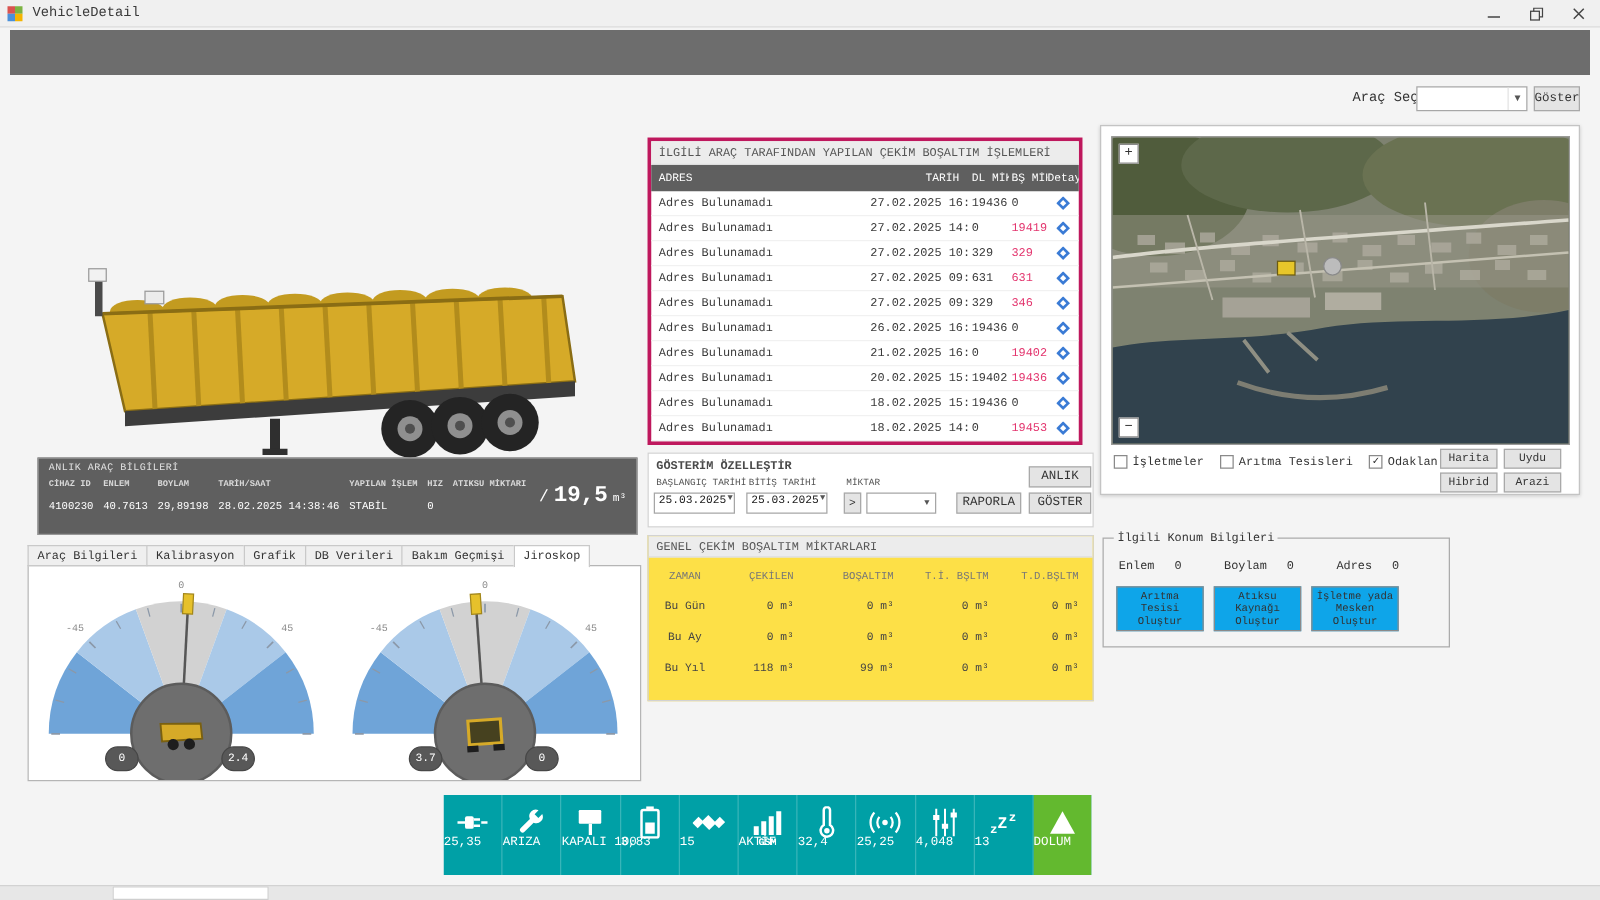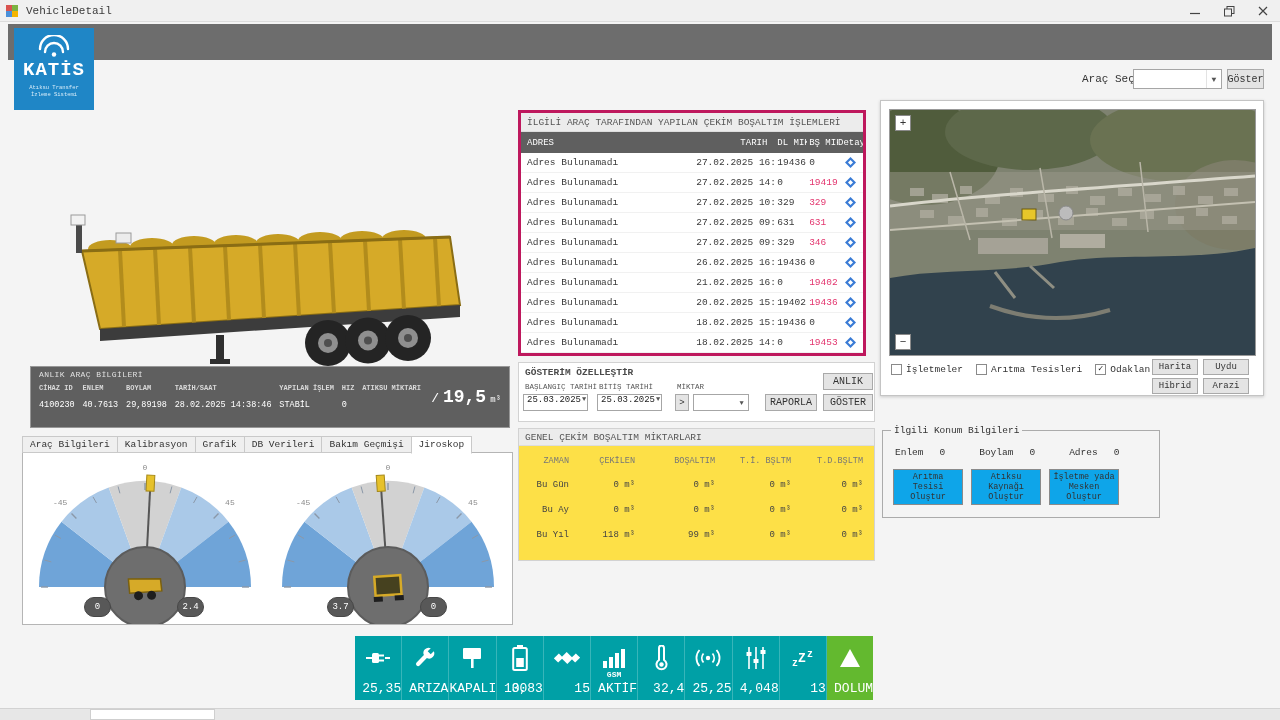--- a/index.html
+++ b/index.html
@@ -82,21 +82,21 @@
   .gosterb{position:absolute;left:304px;top:31px;width:50px;height:17px}
   .anlik{position:absolute;left:304px;top:10px;width:50px;height:17px}
 
   
   .totals{position:absolute;left:518px;top:428px;width:357px;height:133px;background:#fde047;border:1px solid #d2d2d2}
   .totals-title{height:17px;background:#ececec;font-size:9.5px;color:#555;display:flex;align-items:center;padding-left:6px;border-bottom:1px solid #ddd}
   .tot-row{display:grid;grid-template-columns:52px 66px 80px 76px 72px;height:25px;align-items:center;font-size:9px;color:#444;padding-left:6px}
   .tot-head{height:22px;margin-top:4px}
   .tot-head .tc{font-size:8.5px;color:#777}
   .tc{text-align:right;padding-right:8px;white-space:nowrap}
-  .tc-zaman{text-align:right;padding-left:2px}
+  .tc-zaman{text-align:center;padding-left:2px}
 
   
   .mapcard{position:absolute;left:880px;top:100px;width:384px;height:296px;background:#fff;border:1px solid #c4c4c4;box-shadow:0 1px 3px rgba(0,0,0,.18)}
   .mapwrap{position:absolute;left:8px;top:8px;width:367px;height:247px;border:1px solid #999;overflow:hidden;background:#7e8270}
   .zoombtn{position:absolute;width:16px;height:16px;background:#fff;border:1px solid #8a8a8a;font-size:11px;display:flex;align-items:center;justify-content:center;color:#333;z-index:3}
   .z-in{left:5px;top:5px}.z-out{left:5px;bottom:5px}
   .mcb-row{position:absolute;left:10px;top:263px;display:flex;gap:13px;font-size:9.5px;color:#333;align-items:center}
   .mcb{display:flex;align-items:flex-start;gap:4px}
   .cbx{width:11px;height:11px;background:#fff;border:1px solid #8a8a8a;display:flex;align-items:center;justify-content:center;font-size:9px;color:#2a2a2a;line-height:1}
   .mtb{position:absolute;width:46px;height:16px;font-size:9px}
@@ -110,21 +110,21 @@
   .loc-btns{position:absolute;left:10px;top:38px;display:flex;gap:8px}
   .loc-btn{width:70px;height:36px;font-size:8.5px;line-height:10px;text-align:center;background:#0ea5e9;border:1px solid #8a8a8a;display:flex;align-items:center;justify-content:center;padding:2px}
 
   
   .statusbar{position:absolute;left:355px;top:636px;width:518px;height:64px;background:#00a0a6;display:flex}
   .sitem{flex:1;position:relative;display:flex;flex-direction:column;align-items:center;padding-top:7px;border-right:1px solid rgba(255,255,255,.22)}
   .sitem:last-child{border-right:none}
   .sitem.hl{background:#63b92f}
   .sico{height:30px;display:flex;align-items:center;justify-content:center}
   .ssub{font-size:8px;font-weight:bold;color:#fff;margin-top:-3px}
-  .sval{position:absolute;bottom:4px;left:0;right:0;text-align:right;font-size:13px;color:#fff;white-space:nowrap}
+  .sval{position:absolute;bottom:20px;left:0;right:0;text-align:left;font-size:10px;color:#fff;white-space:nowrap}
 
   
   .taskbar{position:absolute;left:0;top:708px;width:1280px;height:12px;background:#e7e7e7;border-top:1px solid #d2d2d2}
   .tb-search{position:absolute;left:90px;top:0;width:125px;height:11px;background:#fff;border:1px solid #cfcfcf}
 </style>
 </head>
 <body>
 
 <div class="screen">
 
@@ -151,31 +151,20 @@
       <div class="wbtn">
         <svg width="10" height="10">
             <path d="M1 1L9 9M9 1L1 9" stroke="#444" stroke-width="1.2"></path>
           </svg>
       </div>
     </div>
   </div>
 
   <div class="topbar"></div>
 
-  <div class="logo">
-    <svg width="40" height="22" viewBox="0 0 40 22">
-      <g fill="none" stroke="#fff" stroke-width="2.4" stroke-linecap="round">
-        <path d="M6 14 A14 14 0 0 1 34 14"></path>
-        <path d="M11 17 A9 9 0 0 1 29 17"></path>
-      </g>
-      <circle cx="20" cy="19.5" r="2.2" fill="#fff"></circle>
-    </svg>
-    <div class="logo-title">KATİS</div>
-    <div class="logo-tag">Atıksu Transfer İzleme Sistemi</div>
-  </div>
 
   <div class="vsel-label">Araç Seçin</div>
   <div class="vsel">
     <span class="vsel-val"></span>
     <span class="vsel-arrow">▼</span>
   </div>
   <div class="btn goster-top">Göster</div>
 
   <svg class="truck" width="410" height="165" viewBox="0 0 410 165">
     <g fill="#c39b20">

